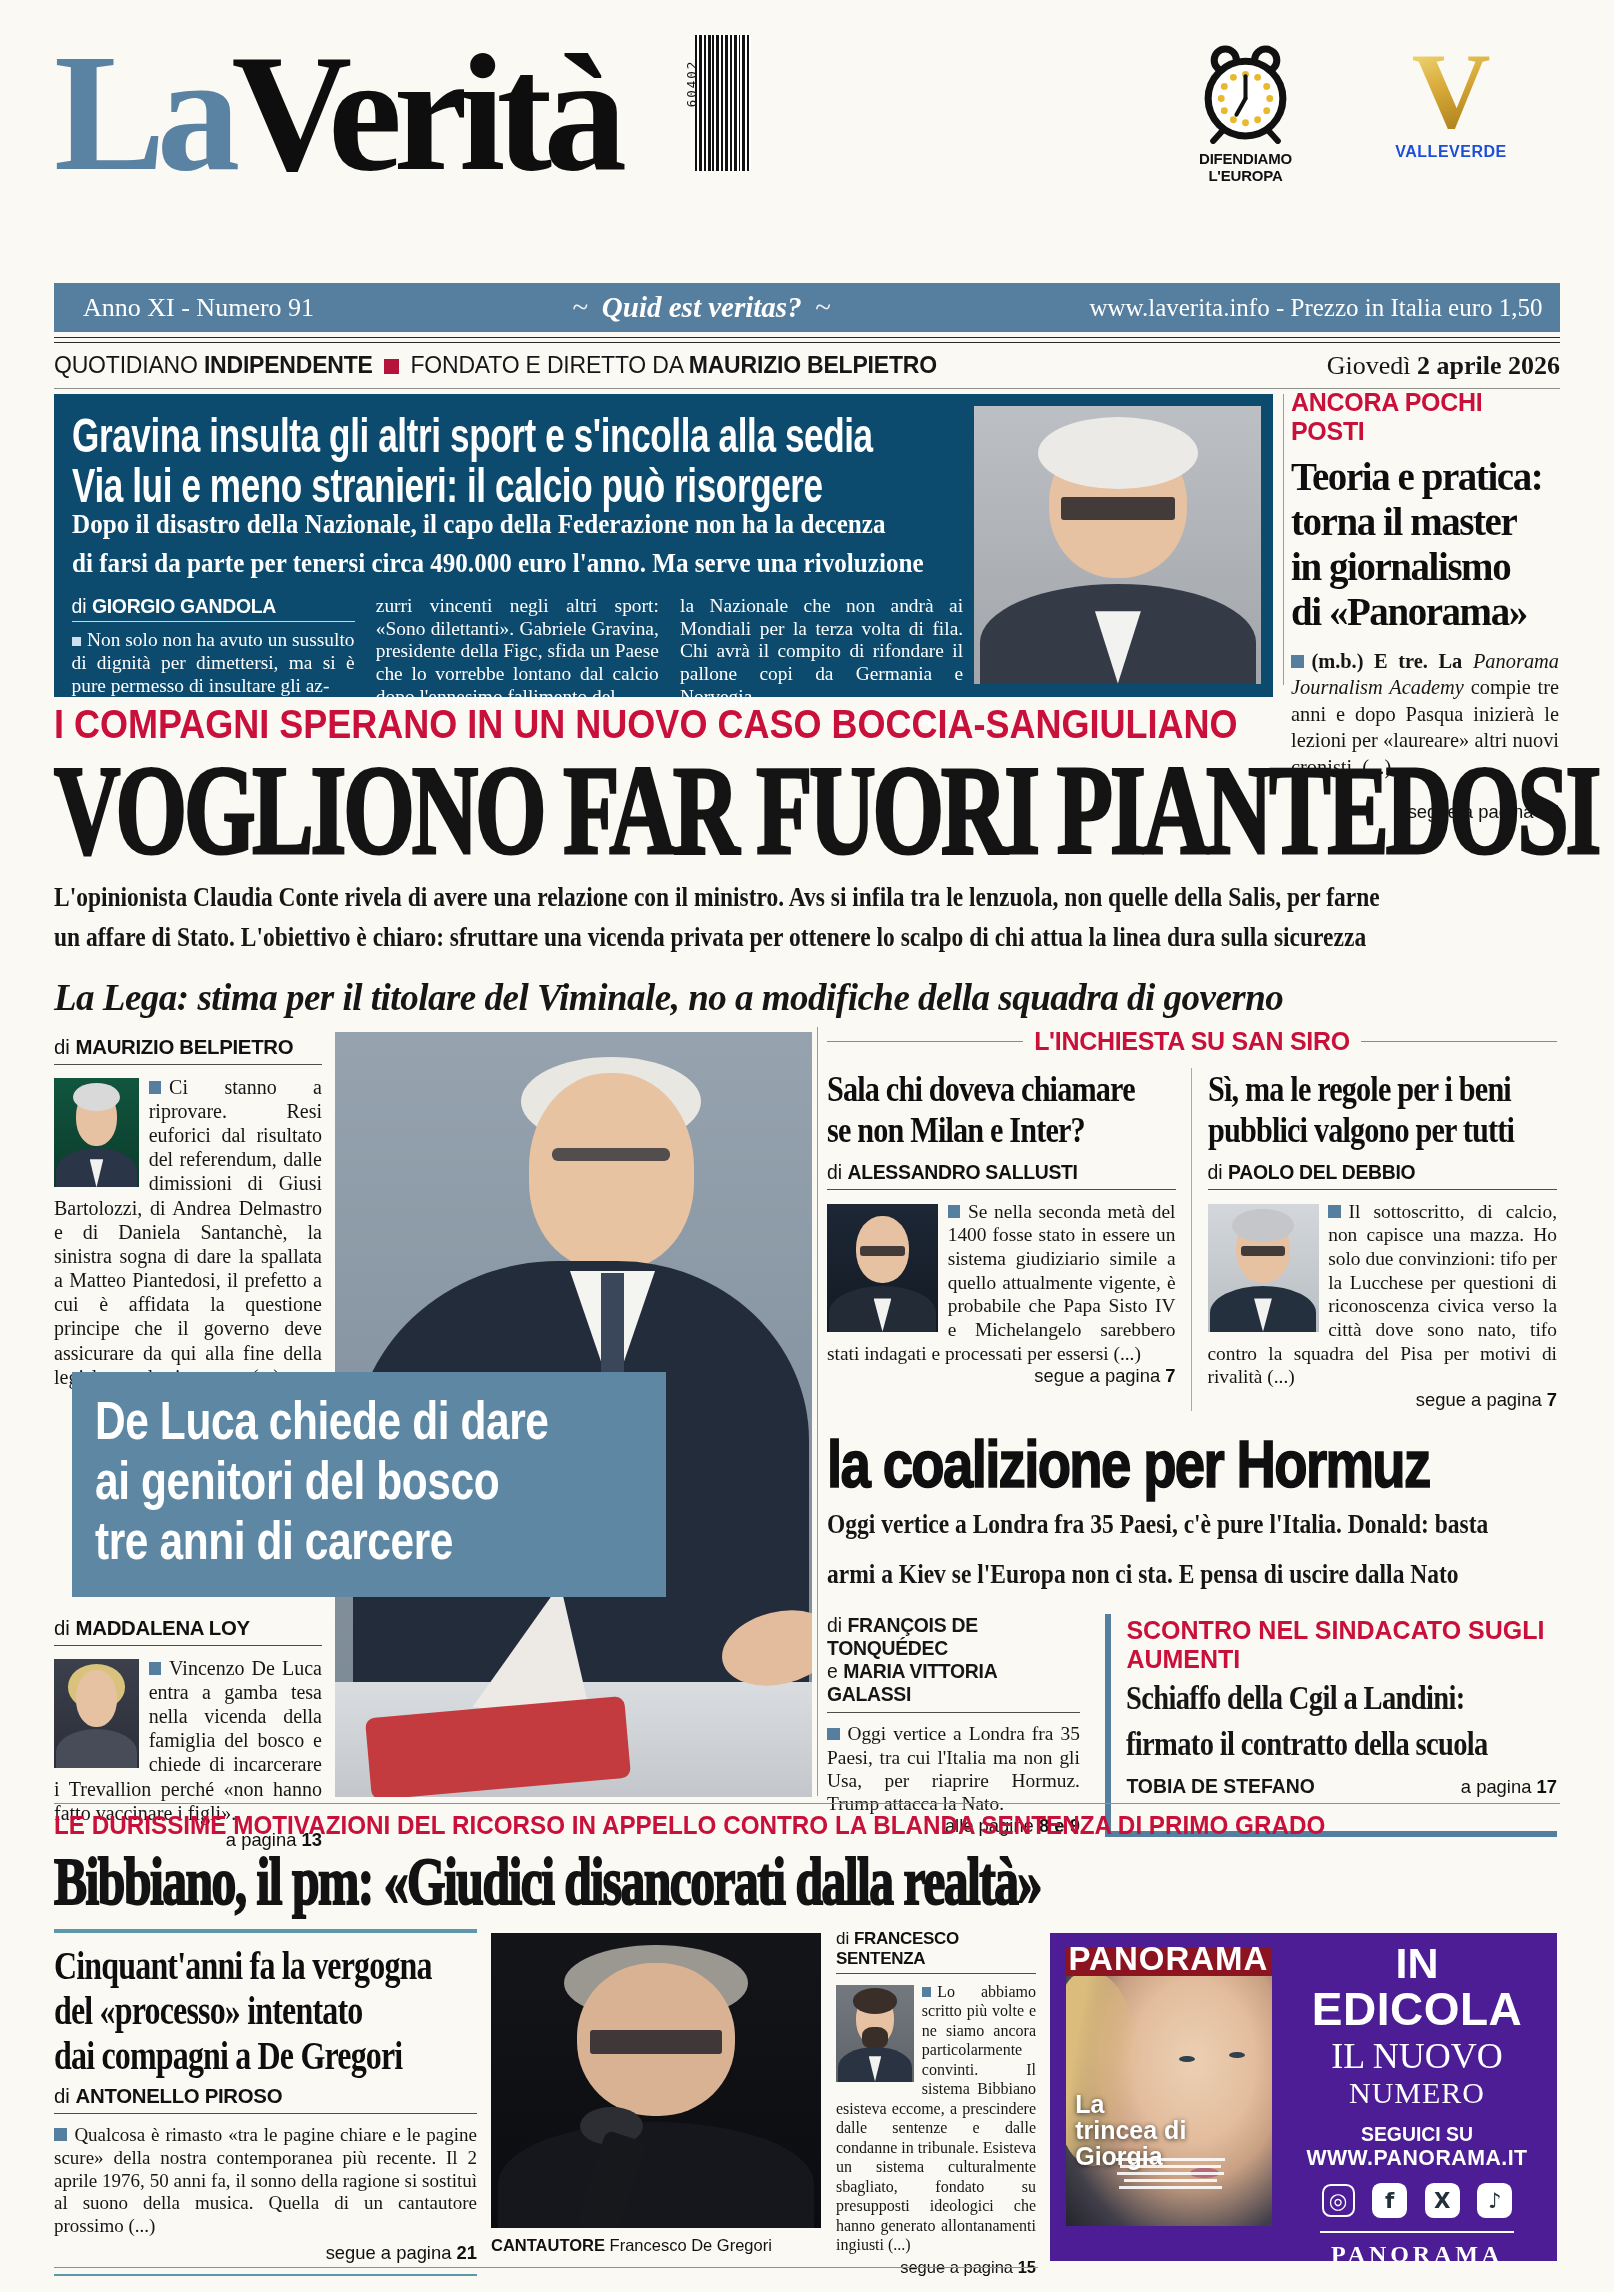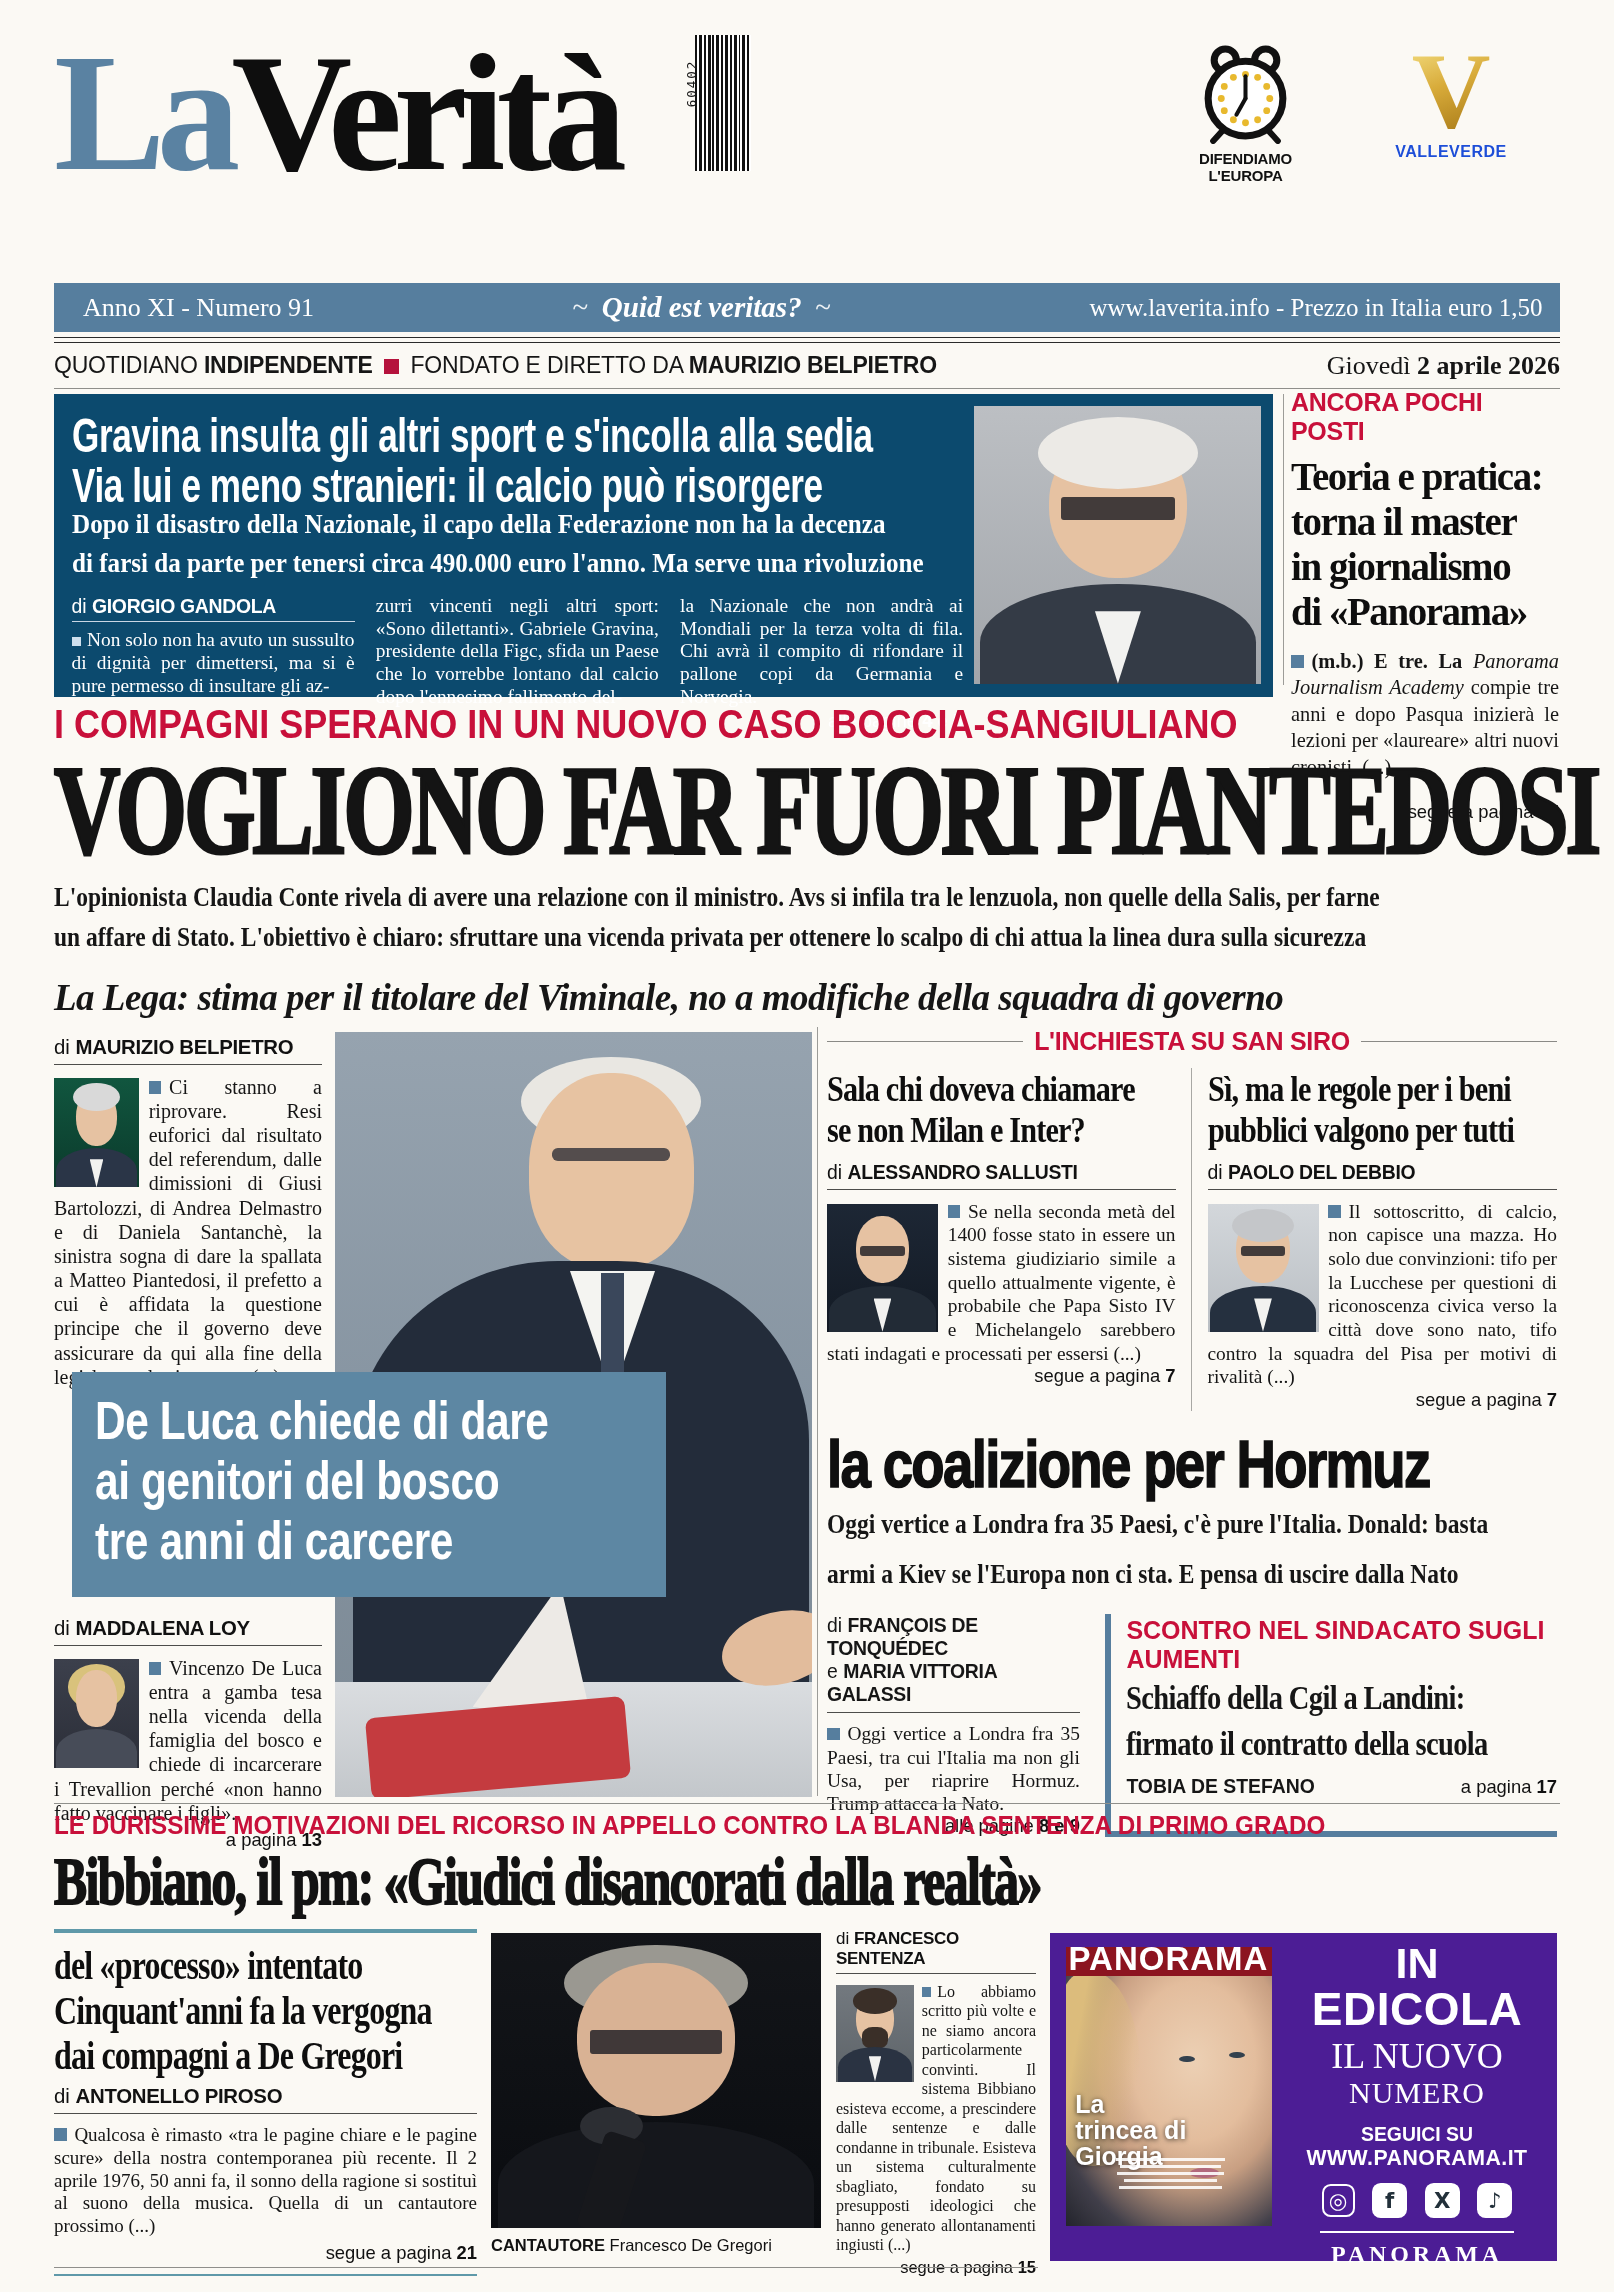--- a/index.html
+++ b/index.html
@@ -428,22 +428,22 @@
   <div class="vr" id="vr-sansiro"></div>
   <div class="hr" id="hr-mid"></div>
 
   <section class="abs" id="bibbiano">
     <div class="b-kick kick"><span class="cnd" style="--sx:.97">LE DURISSIME MOTIVAZIONI DEL RICORSO IN APPELLO CONTRO LA BLANDA SENTENZA DI PRIMO GRADO</span></div>
     <div class="b-head"><span class="cnd" style="--sx:.8;--sy:1.1">Bibbiano, il pm: «Giudici disancorati dalla realtà»</span></div>
   </section>
 
   <section class="abs" id="piroso">
     <div class="trule"></div>
+    <div class="p-line"><span class="cnd" style="--sx:.82">Cinquant'anni fa la vergogna</span></div>
     <div class="p-line"><span class="cnd" style="--sx:.82">del «processo» intentato</span></div>
-    <div class="p-line"><span class="cnd" style="--sx:.82">Cinquant'anni fa la vergogna</span></div>
     <div class="p-line"><span class="cnd" style="--sx:.82">dai compagni a De Gregori</span></div>
     <div class="byline"><span>di</span> <strong>ANTONELLO PIROSO</strong></div>
     <p class="body-txt"><i class="sq"></i><span>Qualcosa è rimasto «tra le pagine chiare e le pagine scure» della nostra contemporanea più recente. Il 2 aprile 1976, 50 anni fa, il sonno della ragione si sostituì al suono della musica. Quella di un cantautore prossimo (...)</span></p>
     <div class="pageref"><span>segue a pagina</span> <b>21</b></div>
     <div class="brule"></div>
   </section>
 
   <div class="abs pt gl-on pt-degregori" id="ph-degregori">
     <b class="hrr"></b>
       <b class="h"></b>

